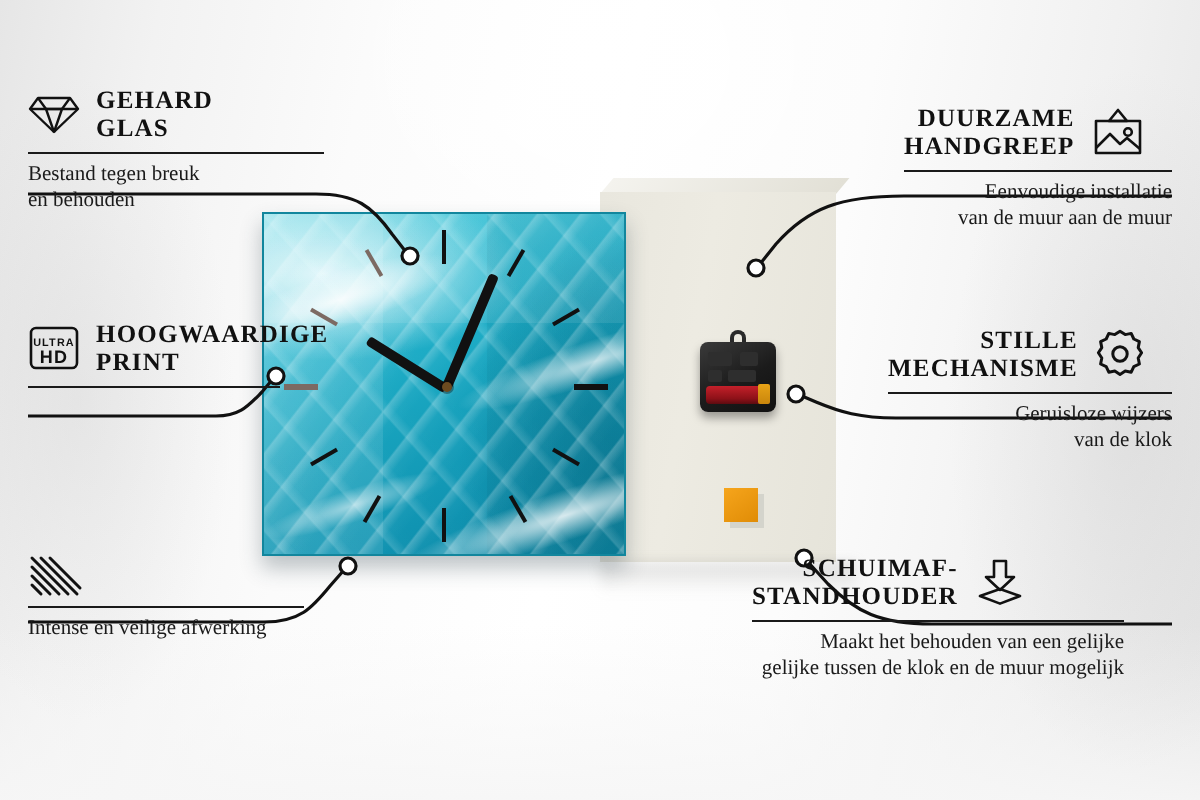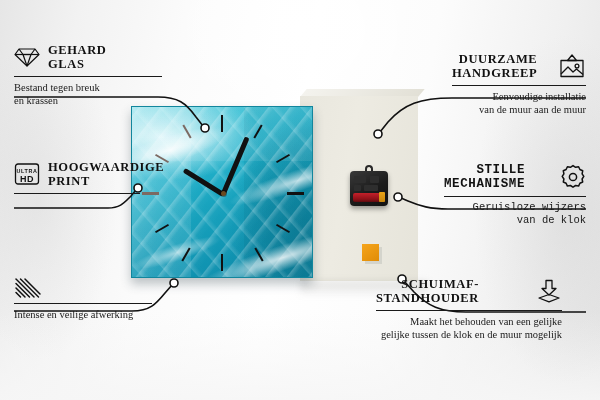--- a/index.html
+++ b/index.html
@@ -129,21 +129,21 @@
     box-shadow:3px 3px 0 rgba(210,210,202,.9);
   }
 
   
   .callout { position:absolute; }
   .co-head {
     display:flex; align-items:center; gap:8px;
     font-weight:700; font-size:12.5px; letter-spacing:.6px; color:#111;
     line-height:1.15; text-transform:uppercase;
   }
-  .co-head.right { flex-direction:row; justify-content:space-between; }
+  .co-head.right { flex-direction:row; justify-content:flex-start; }
   .co-title { white-space:pre-line; }
   .co-rule { height:1px; background:#1a1a1a; margin-top:4px; }
   .co-sub {
     font-size:10.5px; color:#1a1a1a; line-height:1.28; margin-top:4px;
     white-space:pre-line;
   }
   .ta-l { text-align:left; } .ta-r { text-align:right; }
 
   .icon { flex:0 0 auto; display:block; }
 
@@ -228,21 +228,21 @@
           <path d="M5,3 L9,8.5 L13,20"></path>
           <path d="M21,3 L17,8.5 L13,20"></path>
         <path d="M9,8.5 H17"></path>
       </g>
     </svg>
     <span class="co-title">GEHARD
 GLAS</span>
   </div>
   <div class="co-rule"></div>
   <div class="co-sub ta-l">Bestand tegen breuk
-en krassen</div>
+en behouden</div>
 </div>
 
 <div class="callout" style="left:14px; top:160px; width:126px;">
   <div class="co-head">
     <svg class="icon" width="26" height="24" viewBox="0 0 26 24">
       <rect x="1.5" y="2" width="23" height="20" rx="2.5" fill="none" stroke="#111" stroke-width="1.3"></rect>
       <text x="13" y="11" text-anchor="middle" font-family="Liberation Sans, sans-serif" font-size="5.4" font-weight="700" fill="#111">ultra</text>
       <text x="13" y="19.5" text-anchor="middle" font-family="Liberation Sans, sans-serif" font-size="9" font-weight="700" fill="#111">HD</text>
     </svg>
     <span class="co-title">HOOGWAARDIGE
@@ -279,21 +279,21 @@
         <circle cx="19" cy="12" r="1.9"></circle>
         <path d="M3,20 L10,13 L15,18 L18.5,15 L25,20.5"></path>
       </g>
     </svg>
   </div>
   <div class="co-rule"></div>
   <div class="co-sub ta-r">Eenvoudige installatie
 van de muur aan de muur</div>
 </div>
 
-<div class="callout" style="left:444px; top:163px; width:142px;font-family:Liberation Mono, monospace;">
+<div class="callout" style="left:444px; top:163px; width:142px;">
   <div class="co-head right">
     <span class="co-title ta-r">STILLE
 MECHANISME</span>
     <svg class="icon" width="26" height="26" viewBox="0 0 26 26">
       <g fill="none" stroke="#111" stroke-width="1.5" stroke-linejoin="round">
         <path d="M13,1.6 l2.6,1.7 3-0.6 1.3,2.8 2.8,1.3 -0.6,3 1.7,2.6 -1.7,2.6 0.6,3 -2.8,1.3 -1.3,2.8 -3,-0.6 -2.6,1.7 -2.6,-1.7 -3,0.6 -1.3,-2.8 -2.8,-1.3 0.6,-3 -1.7,-2.6 1.7,-2.6 -0.6,-3 2.8,-1.3 1.3,-2.8 3,0.6 Z"></path>
         <circle cx="13" cy="13" r="3.6"></circle>
       </g>
     </svg>
   </div>

